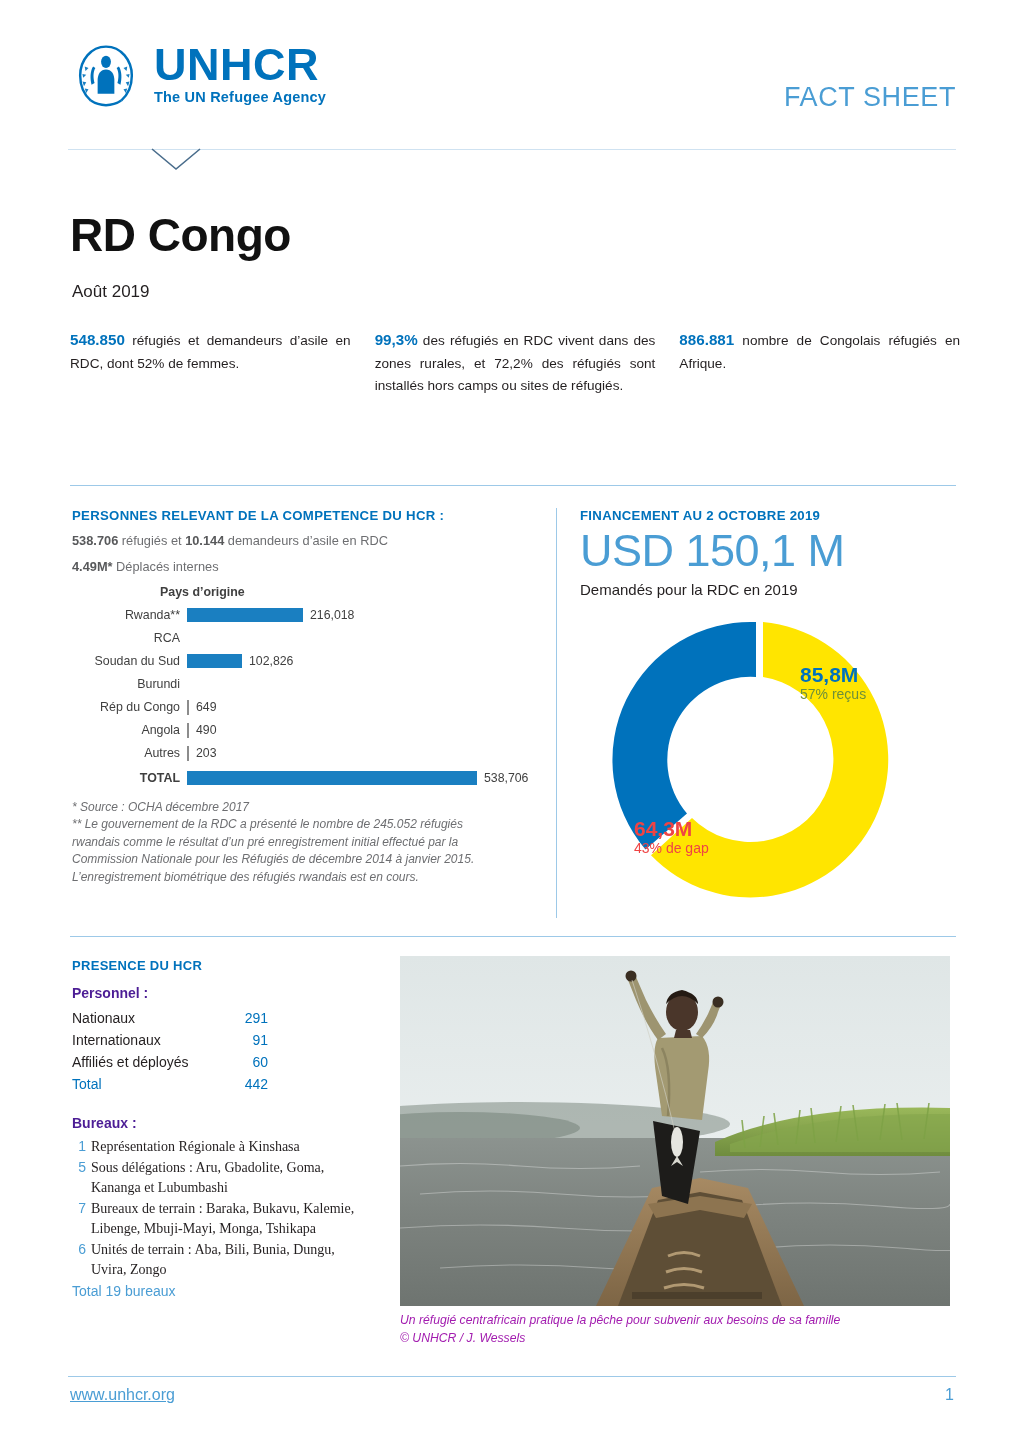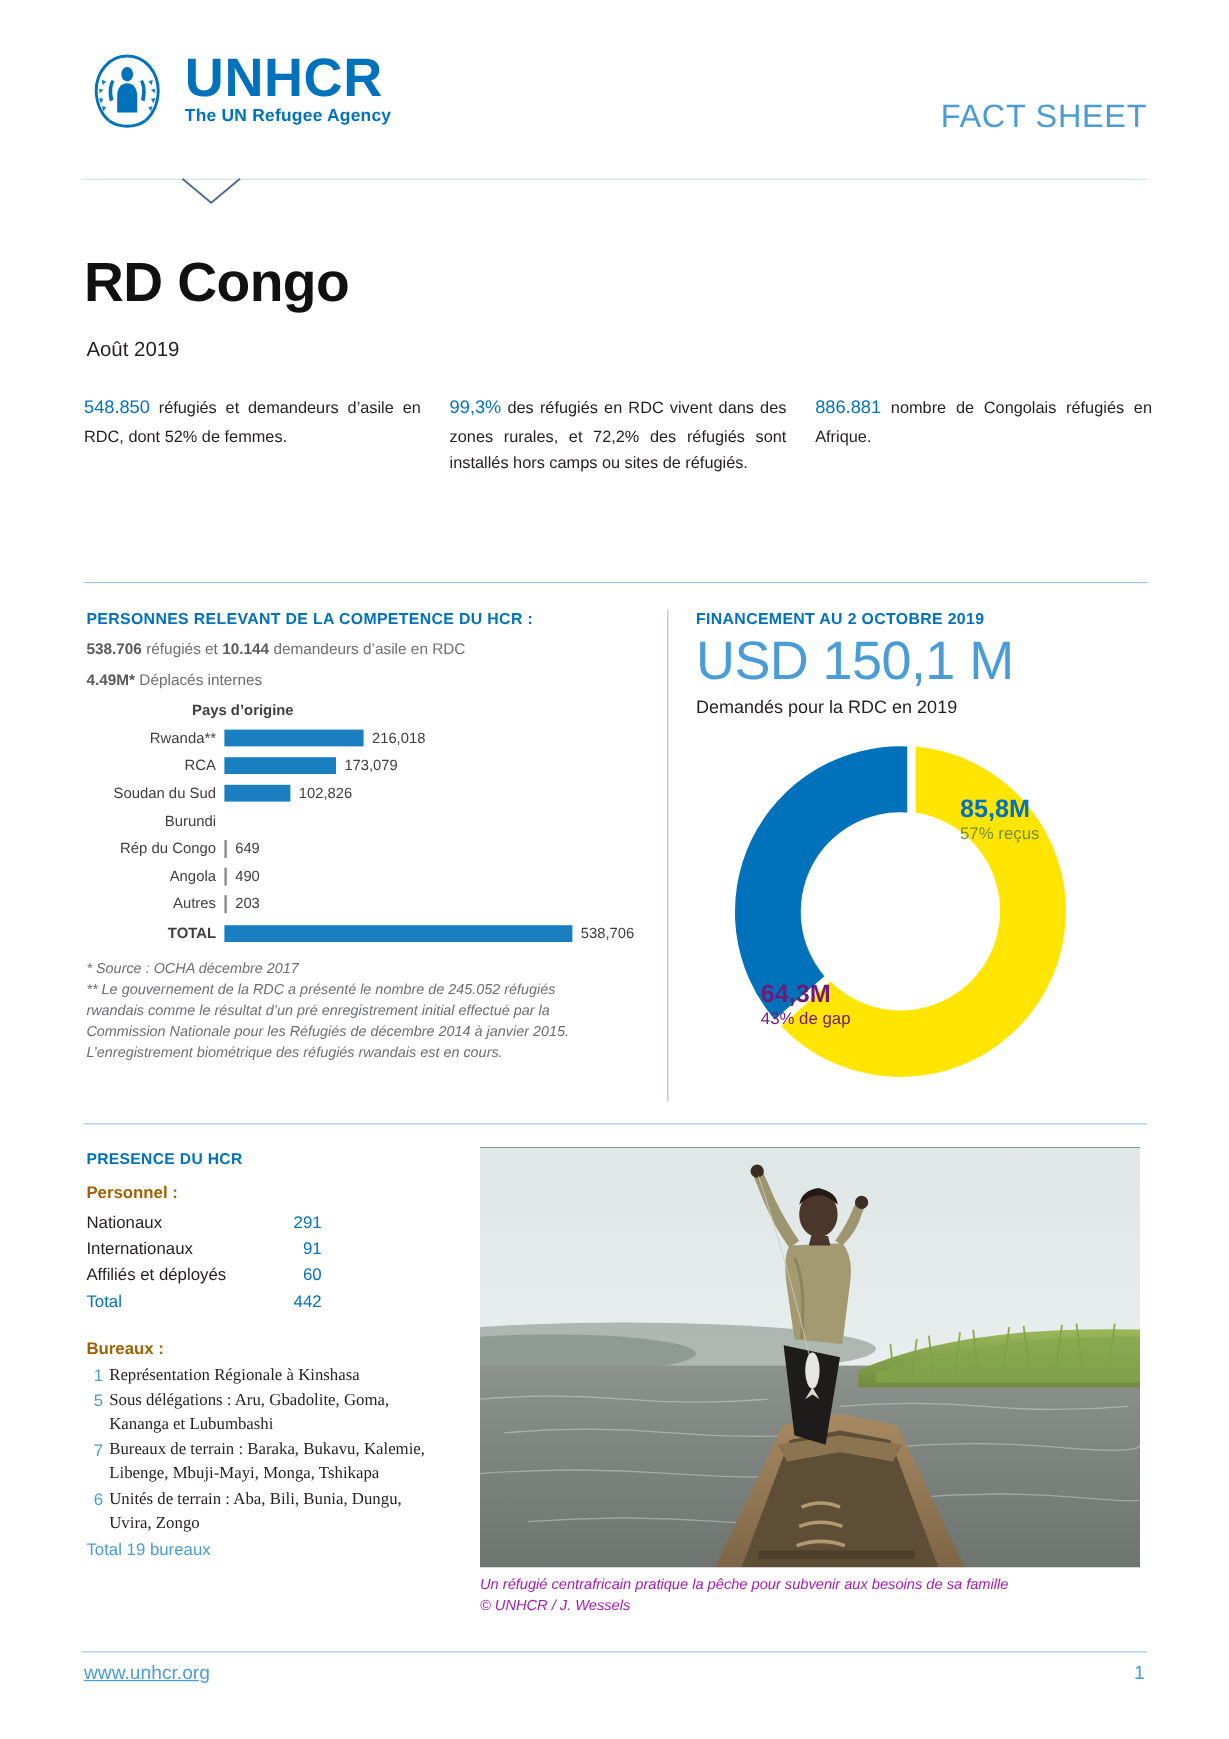--- a/index.html
+++ b/index.html
@@ -89,21 +89,21 @@
   }
   .hl-col { width: 286px; }
   .hl-col p {
     margin: 0;
     font-size: 13.6px;
     line-height: 1.62;
     color: #231f20;
     text-align: justify;
   }
   .hl-num {
-    font-weight: normal;
+    font-weight: bold;
     color: #0072bc;
     font-size: 15.2px;
   }
   .hl-rule {
     position: absolute;
     left: 70px; top: 485px;
     width: 886px; height: 1px;
     background: #9dc9e8;
   }
 
@@ -217,21 +217,21 @@
     position: relative;
     margin-top: 12px;
     margin-left: 24px;
     width: 318px; height: 300px;
   }
   .donut-lbl { position: absolute; pointer-events: none; }
   .donut-lbl .big { font-size: 21px; font-weight: bold; line-height: 1.05; }
   .donut-lbl .small { font-size: 14px; line-height: 1.2; }
   .lbl-received { left: 196px; top: 54px; color: #0072bc; text-align: left; }
   .lbl-received .small { color: #6d8f3a; }
-  .lbl-gap { left: 30px; top: 208px; color: #701a75; text-align: left; }
+  .lbl-gap { left: 30px; top: 208px; color: #ef4444; text-align: left; }
 
   .mid-rule {
     position: absolute;
     left: 70px; top: 936px;
     width: 886px; height: 1px;
     background: #9dc9e8;
   }
 
   
   .presence {
@@ -242,21 +242,21 @@
   .pr-title {
     font-size: 13px;
     font-weight: bold;
     color: #0072bc;
     letter-spacing: 0.3px;
     margin-bottom: 12px;
   }
   .pr-sub {
     font-size: 14px;
     font-weight: bold;
-    color: #a16207;
+    color: #4c1d95;
     margin-bottom: 6px;
   }
   .staff-row {
     display: flex;
     font-size: 14px;
     line-height: 1.58;
     color: #231f20;
   }
   .staff-row .nm { width: 148px; }
   .staff-row .vl { width: 48px; text-align: right; color: #0072bc; }
@@ -395,24 +395,20 @@
     <div id="bar-rows">
         <div class="row">
           <div class="row-label">Rwanda**</div>
           <div class="row-bar-zone">
             <div class="bar" style="width: 116px;"></div>
             <div class="row-val">216,018</div>
           </div>
         </div>
         <div class="row">
           <div class="row-label">RCA</div>
-          <div class="row-bar-zone">
-            <div class="bar" style="width: 93px;"></div>
-            <div class="row-val">173,079</div>
-          </div>
         </div>
         <div class="row">
           <div class="row-label">Soudan du Sud</div>
           <div class="row-bar-zone">
             <div class="bar" style="width: 55px;"></div>
             <div class="row-val">102,826</div>
           </div>
         </div>
         <div class="row">
           <div class="row-label">Burundi</div>

